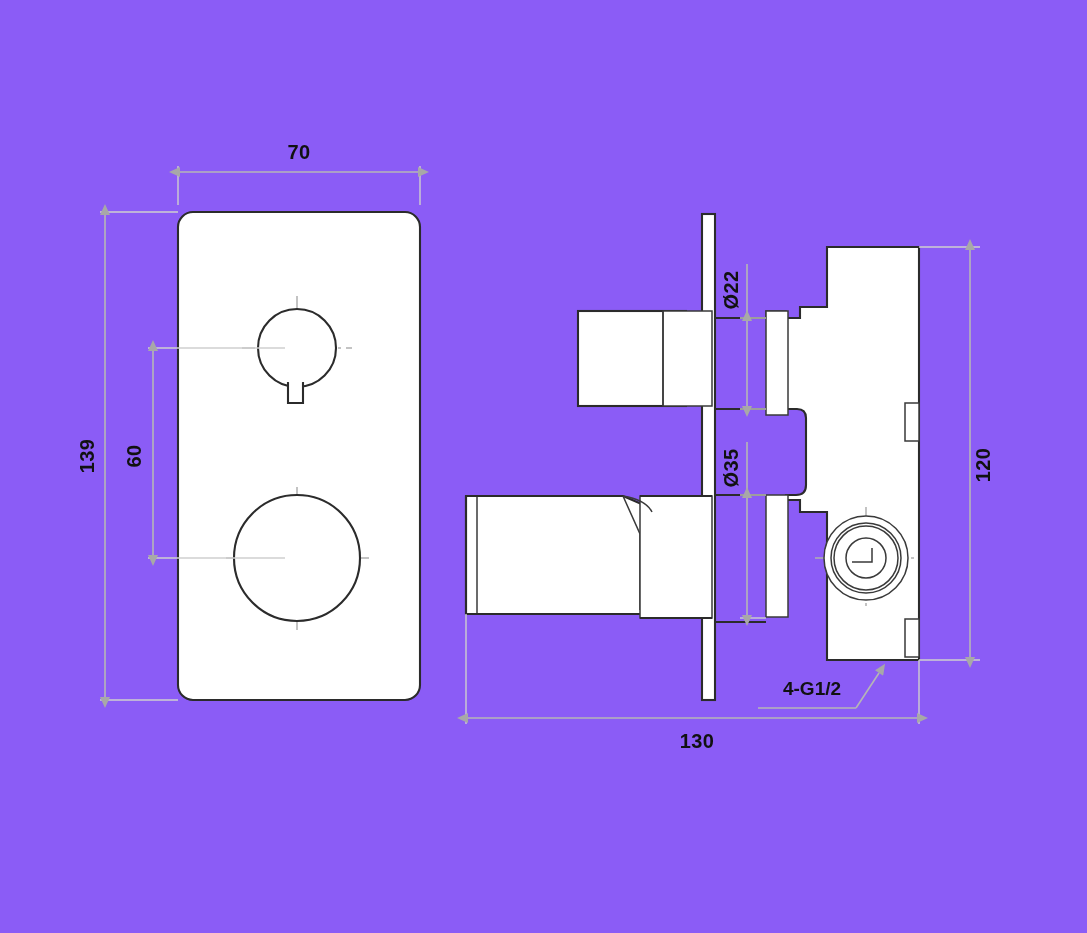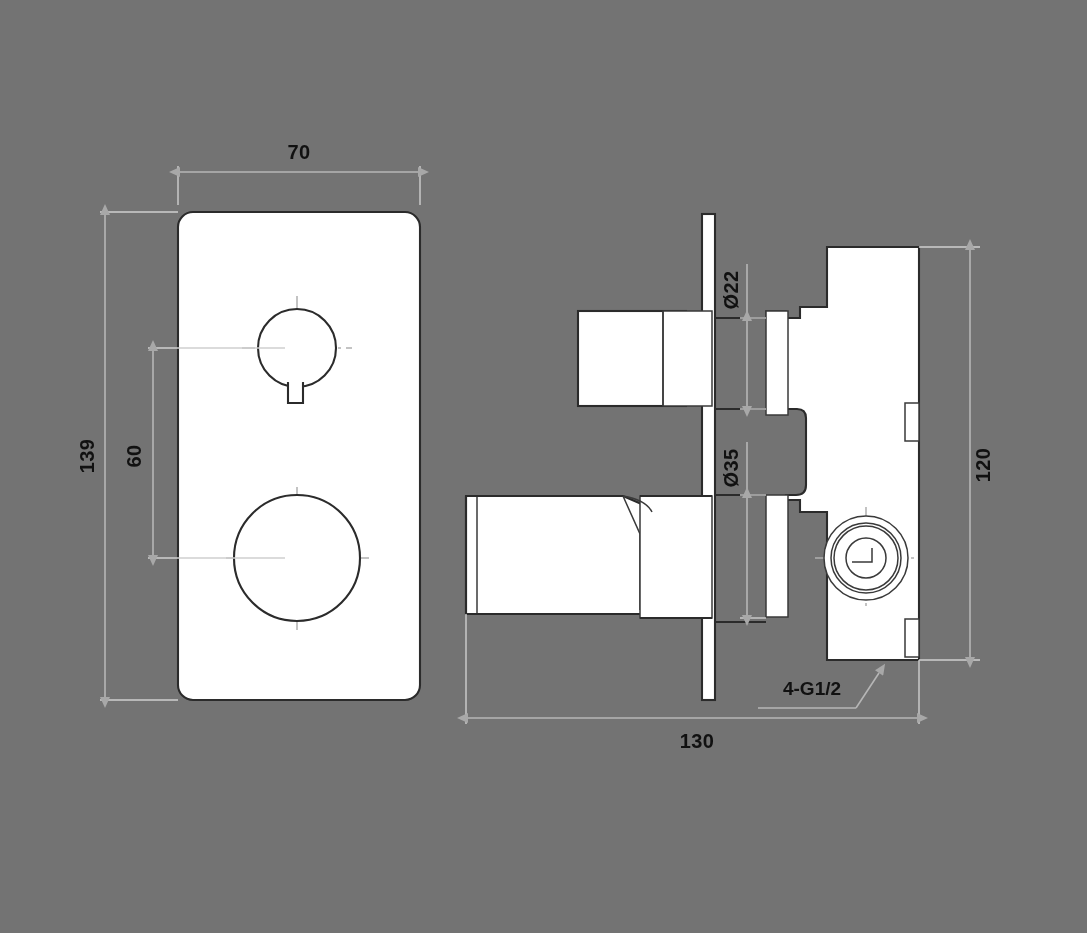--- a/index.html
+++ b/index.html
@@ -8,21 +8,21 @@
     padding: 0;
     background: #ffffff;
   }
   body {
     font-family: "Liberation Sans", sans-serif;
   }
   #drawing-root {
     position: relative;
     width: 1087px;
     height: 933px;
-    background: #737373;
+    background: #8b5cf6;
     overflow: hidden;
   }
   svg#tech-drawing {
     display: block;
     width: 1087px;
     height: 933px;
   }
   .obj-line {
     fill: none;
     stroke: #2b2b2b;

